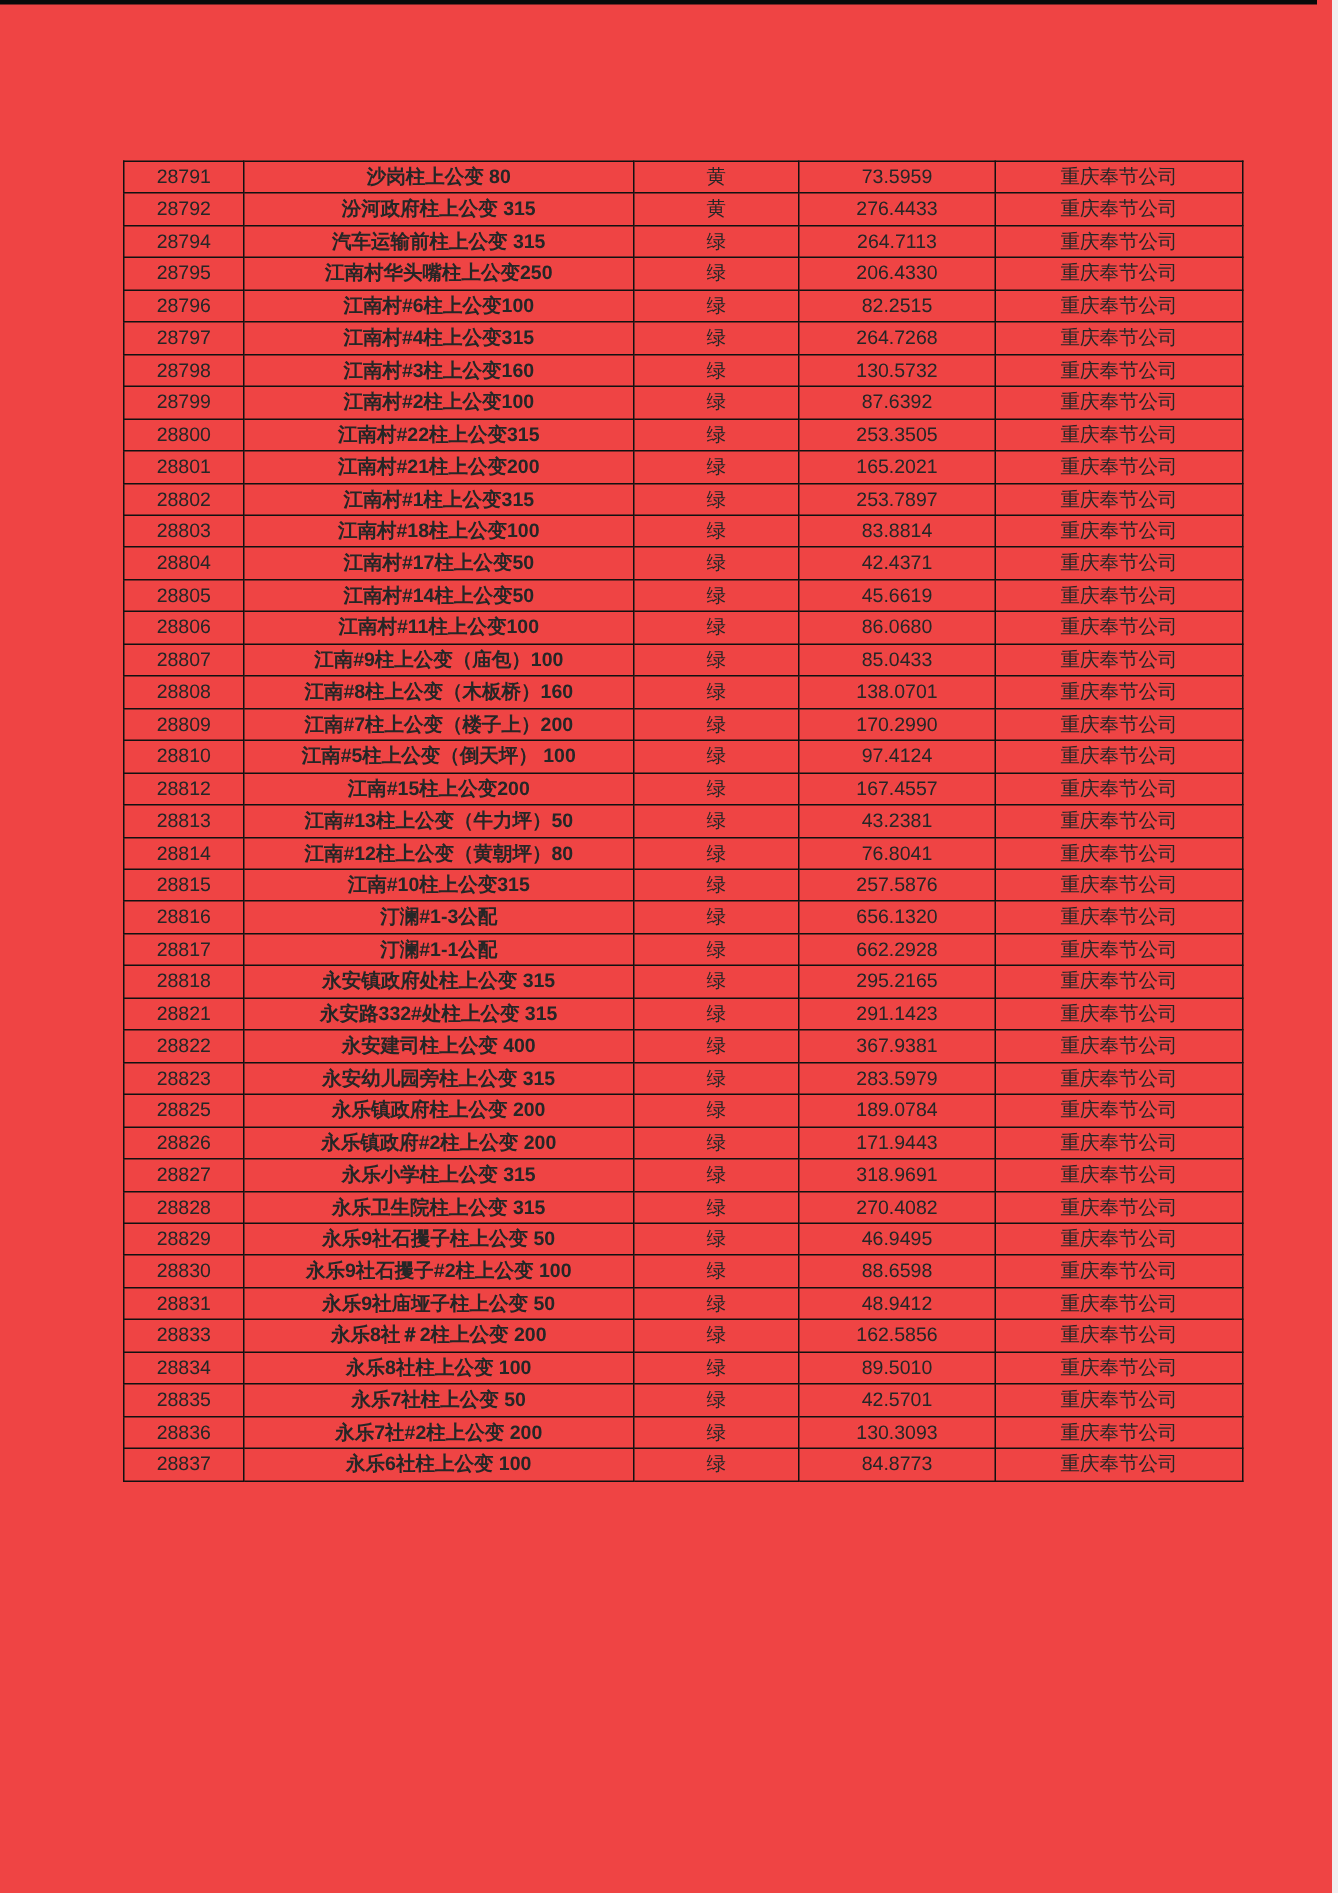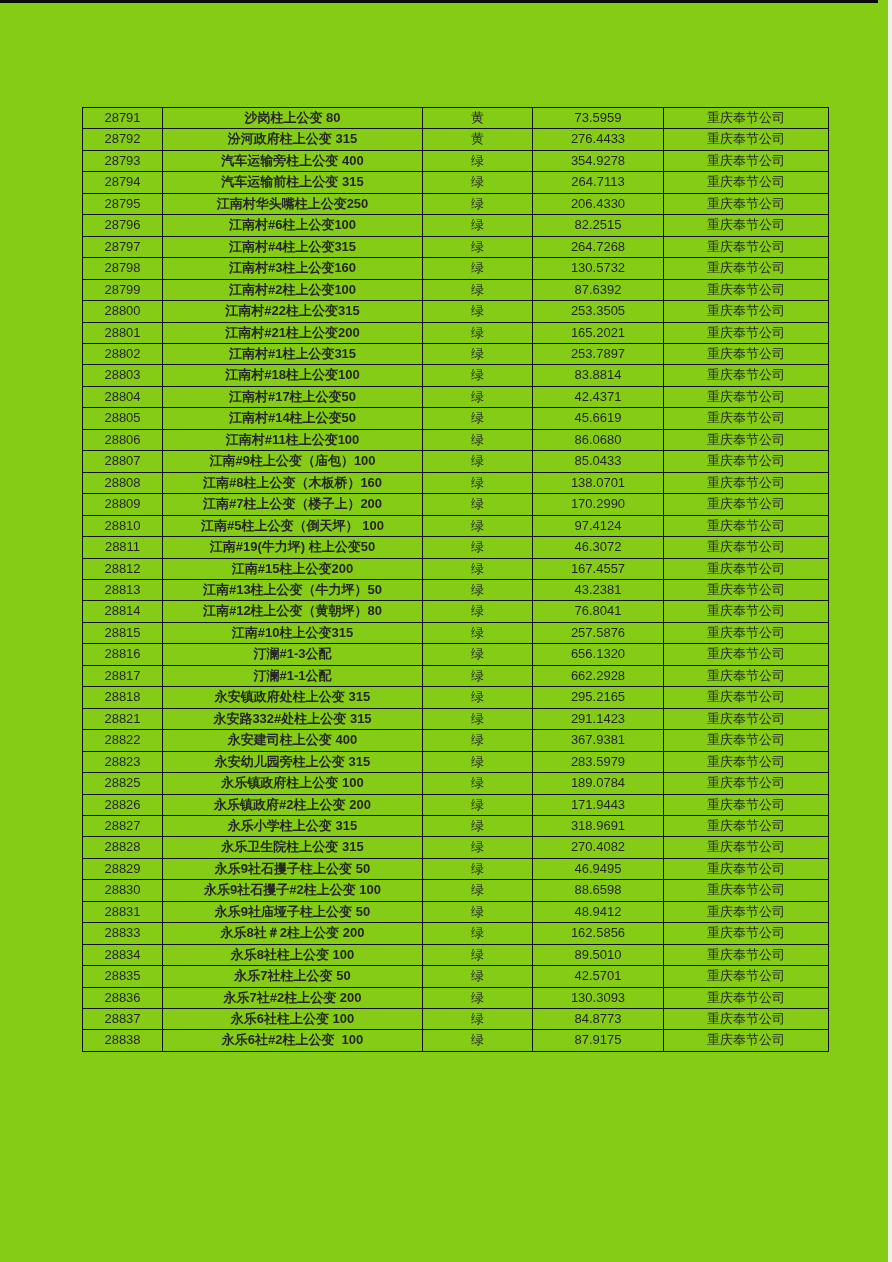--- a/index.html
+++ b/index.html
@@ -5,21 +5,21 @@
   html, body {
     margin: 0;
     padding: 0;
     background: #ffffff;
     font-family: "Liberation Sans", "DejaVu Sans", sans-serif;
   }
   .page {
     position: relative;
     width: 892px;
     height: 1262px;
-    background: #84cc16;
+    background: #ef4444;
     overflow: hidden;
   }
   .top-edge-bar {
     position: absolute;
     top: 0;
     left: 0;
     width: 878px;
     height: 3px;
     background: #0a0a0a;
   }
@@ -74,27 +74,20 @@
   </tr>
 
   <tr>
     <td class="col-id">28792</td>
     <td class="col-name">汾河政府柱上公变 315</td>
     <td class="col-status">黄</td>
     <td class="col-value">276.4433</td>
     <td class="col-company">重庆奉节公司</td>
   </tr>
 
-  <tr>
-    <td class="col-id">28793</td>
-    <td class="col-name">汽车运输旁柱上公变 400</td>
-    <td class="col-status">绿</td>
-    <td class="col-value">354.9278</td>
-    <td class="col-company">重庆奉节公司</td>
-  </tr>
 
   <tr>
     <td class="col-id">28794</td>
     <td class="col-name">汽车运输前柱上公变 315</td>
     <td class="col-status">绿</td>
     <td class="col-value">264.7113</td>
     <td class="col-company">重庆奉节公司</td>
   </tr>
 
   <tr>
@@ -218,27 +211,20 @@
   </tr>
 
   <tr>
     <td class="col-id">28810</td>
     <td class="col-name">江南#5柱上公变（倒天坪） 100</td>
     <td class="col-status">绿</td>
     <td class="col-value">97.4124</td>
     <td class="col-company">重庆奉节公司</td>
   </tr>
 
-  <tr>
-    <td class="col-id">28811</td>
-    <td class="col-name">江南#19(牛力坪) 柱上公变50</td>
-    <td class="col-status">绿</td>
-    <td class="col-value">46.3072</td>
-    <td class="col-company">重庆奉节公司</td>
-  </tr>
 
   <tr>
     <td class="col-id">28812</td>
     <td class="col-name">江南#15柱上公变200</td>
     <td class="col-status">绿</td>
     <td class="col-value">167.4557</td>
     <td class="col-company">重庆奉节公司</td>
   </tr>
 
   <tr>
@@ -311,21 +297,21 @@
     <td class="col-id">28823</td>
     <td class="col-name">永安幼儿园旁柱上公变 315</td>
     <td class="col-status">绿</td>
     <td class="col-value">283.5979</td>
     <td class="col-company">重庆奉节公司</td>
   </tr>
 
 
   <tr>
     <td class="col-id">28825</td>
-    <td class="col-name">永乐镇政府柱上公变 100</td>
+    <td class="col-name">永乐镇政府柱上公变 200</td>
     <td class="col-status">绿</td>
     <td class="col-value">189.0784</td>
     <td class="col-company">重庆奉节公司</td>
   </tr>
 
   <tr>
     <td class="col-id">28826</td>
     <td class="col-name">永乐镇政府#2柱上公变 200</td>
     <td class="col-status">绿</td>
     <td class="col-value">171.9443</td>
@@ -406,22 +392,15 @@
   </tr>
 
   <tr>
     <td class="col-id">28837</td>
     <td class="col-name">永乐6社柱上公变 100</td>
     <td class="col-status">绿</td>
     <td class="col-value">84.8773</td>
     <td class="col-company">重庆奉节公司</td>
   </tr>
 
-  <tr>
-    <td class="col-id">28838</td>
-    <td class="col-name">永乐6社#2柱上公变  100</td>
-    <td class="col-status">绿</td>
-    <td class="col-value">87.9175</td>
-    <td class="col-company">重庆奉节公司</td>
-  </tr>
 </tbody>
   </table>
 </div>
 
 </body></html>

